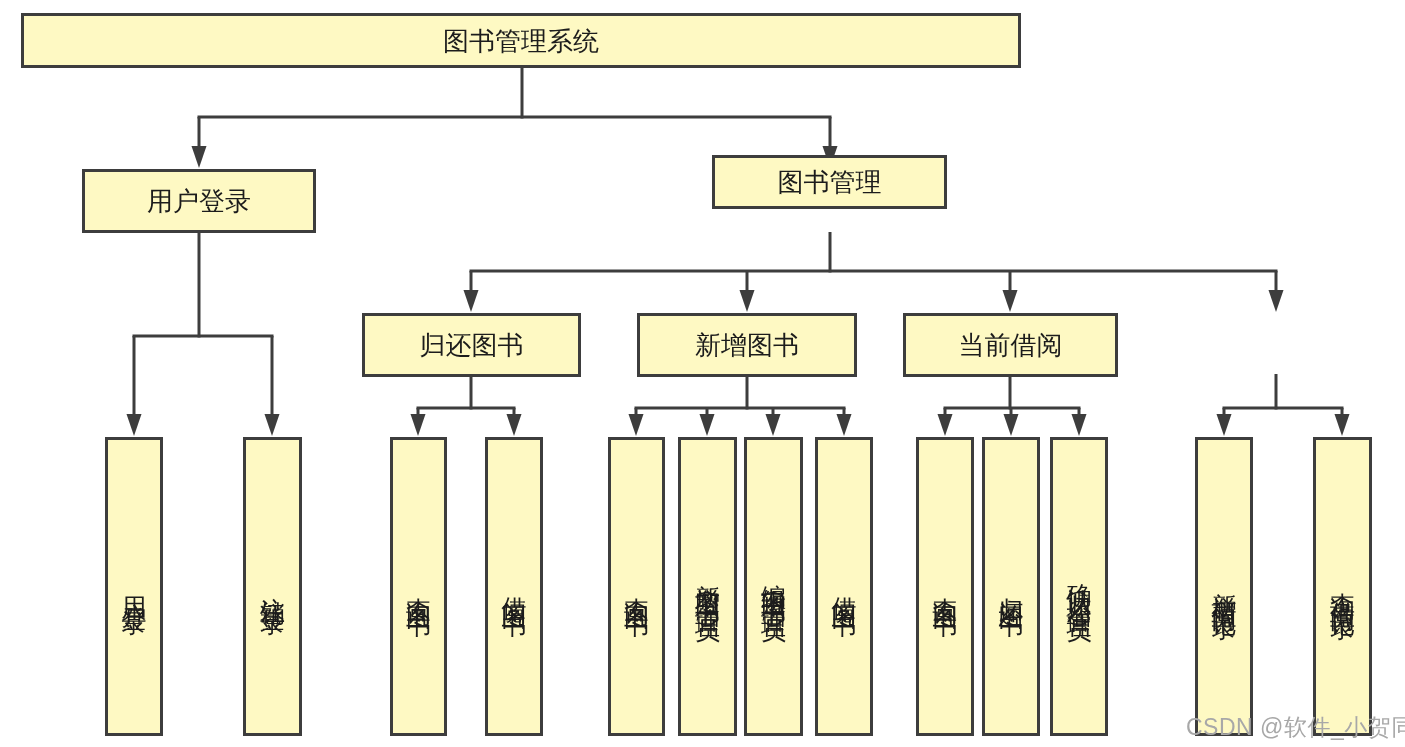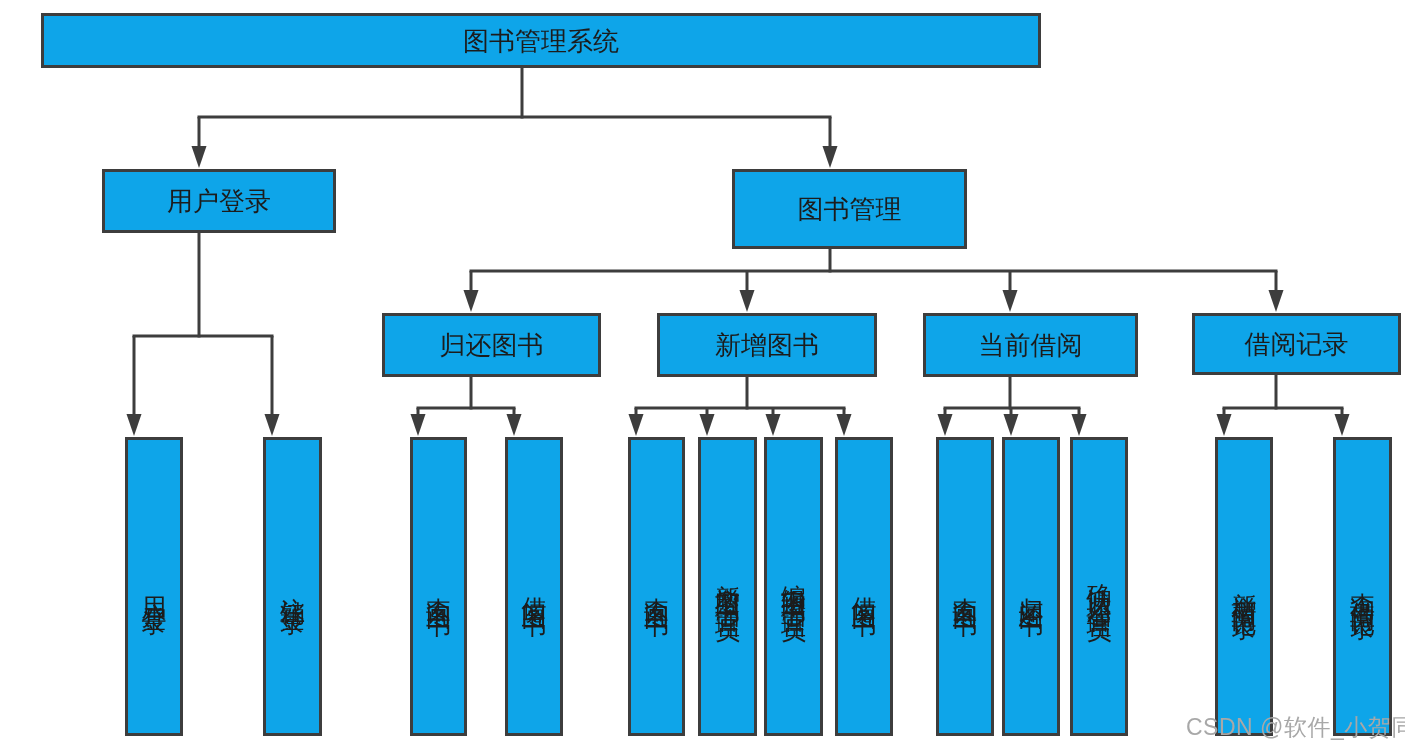--- a/index.html
+++ b/index.html
@@ -14,31 +14,30 @@
     background:#ffffff;
     overflow:hidden;
     font-family:"Liberation Sans","DejaVu Sans",sans-serif;
   }
   #wires{position:absolute;left:0;top:0;z-index:0;}
   #wires line{stroke:var(--line);stroke-width:3;}
   #wires polygon{fill:var(--line);}
   .hbox,.vbox{
     position:absolute;
     box-sizing:border-box;
-    background:#0ea5e9;
+    background:#fef9c3;
     border:3px solid var(--line);
     color:var(--text);
     display:flex;
     align-items:center;
     justify-content:center;
     z-index:1;
     font-size:26px;
     line-height:1;
     white-space:nowrap;
-    margin-left:20px;
   }
   .vbox{
     writing-mode:vertical-rl;
     text-orientation:mixed;
     font-size:25px;
     letter-spacing:5px;
     top:437px;
     height:299px;
   }
   .watermark{
@@ -114,26 +113,25 @@
     <line x1="1222.5" y1="408" x2="1343.5" y2="408"></line>
     <line x1="1224" y1="408" x2="1224" y2="418"></line>
     <polygon points="1224,436 1216.5,414 1231.5,414"></polygon>
     <line x1="1342" y1="408" x2="1342" y2="418"></line>
     <polygon points="1342,436 1334.5,414 1349.5,414"></polygon>
   </svg>
 
   <div class="hbox" style="left:21px;top:13px;width:1000px;height:55px;">图书管理系统</div>
 
   <div class="hbox" style="left:82px;top:169px;width:234px;height:64px;">用户登录</div>
-  <div class="hbox" style="left:712px;top:169px;width:235px;height:80px;text-align:right;">图书管理</div>
+  <div class="hbox" style="left:712px;top:155px;width:235px;height:54px;text-align:right;">图书管理</div>
 
   <div class="hbox" style="left:362px;top:313px;width:219px;height:64px;">归还图书</div>
   <div class="hbox" style="left:637px;top:313px;width:220px;height:64px;">新增图书</div>
   <div class="hbox" style="left:903px;top:313px;width:215px;height:64px;text-align:center;">当前借阅</div>
-  <div class="hbox" style="left:1172px;top:313px;width:209px;height:62px;">借阅记录</div>
 
   <div class="vbox" style="left:105px;width:58px;">用户登录</div>
   <div class="vbox" style="left:243px;width:59px;">注销登录</div>
 
   <div class="vbox" style="left:390px;width:57px;">查询图书</div>
   <div class="vbox" style="left:485px;width:58px;">借阅图书</div>
 
   <div class="vbox" style="left:608px;width:57px;">查询图书</div>
   <div class="vbox" style="left:678px;width:59px;">新增图书（管理员）</div>
   <div class="vbox" style="left:744px;width:59px;">编辑图书（管理员）</div>

